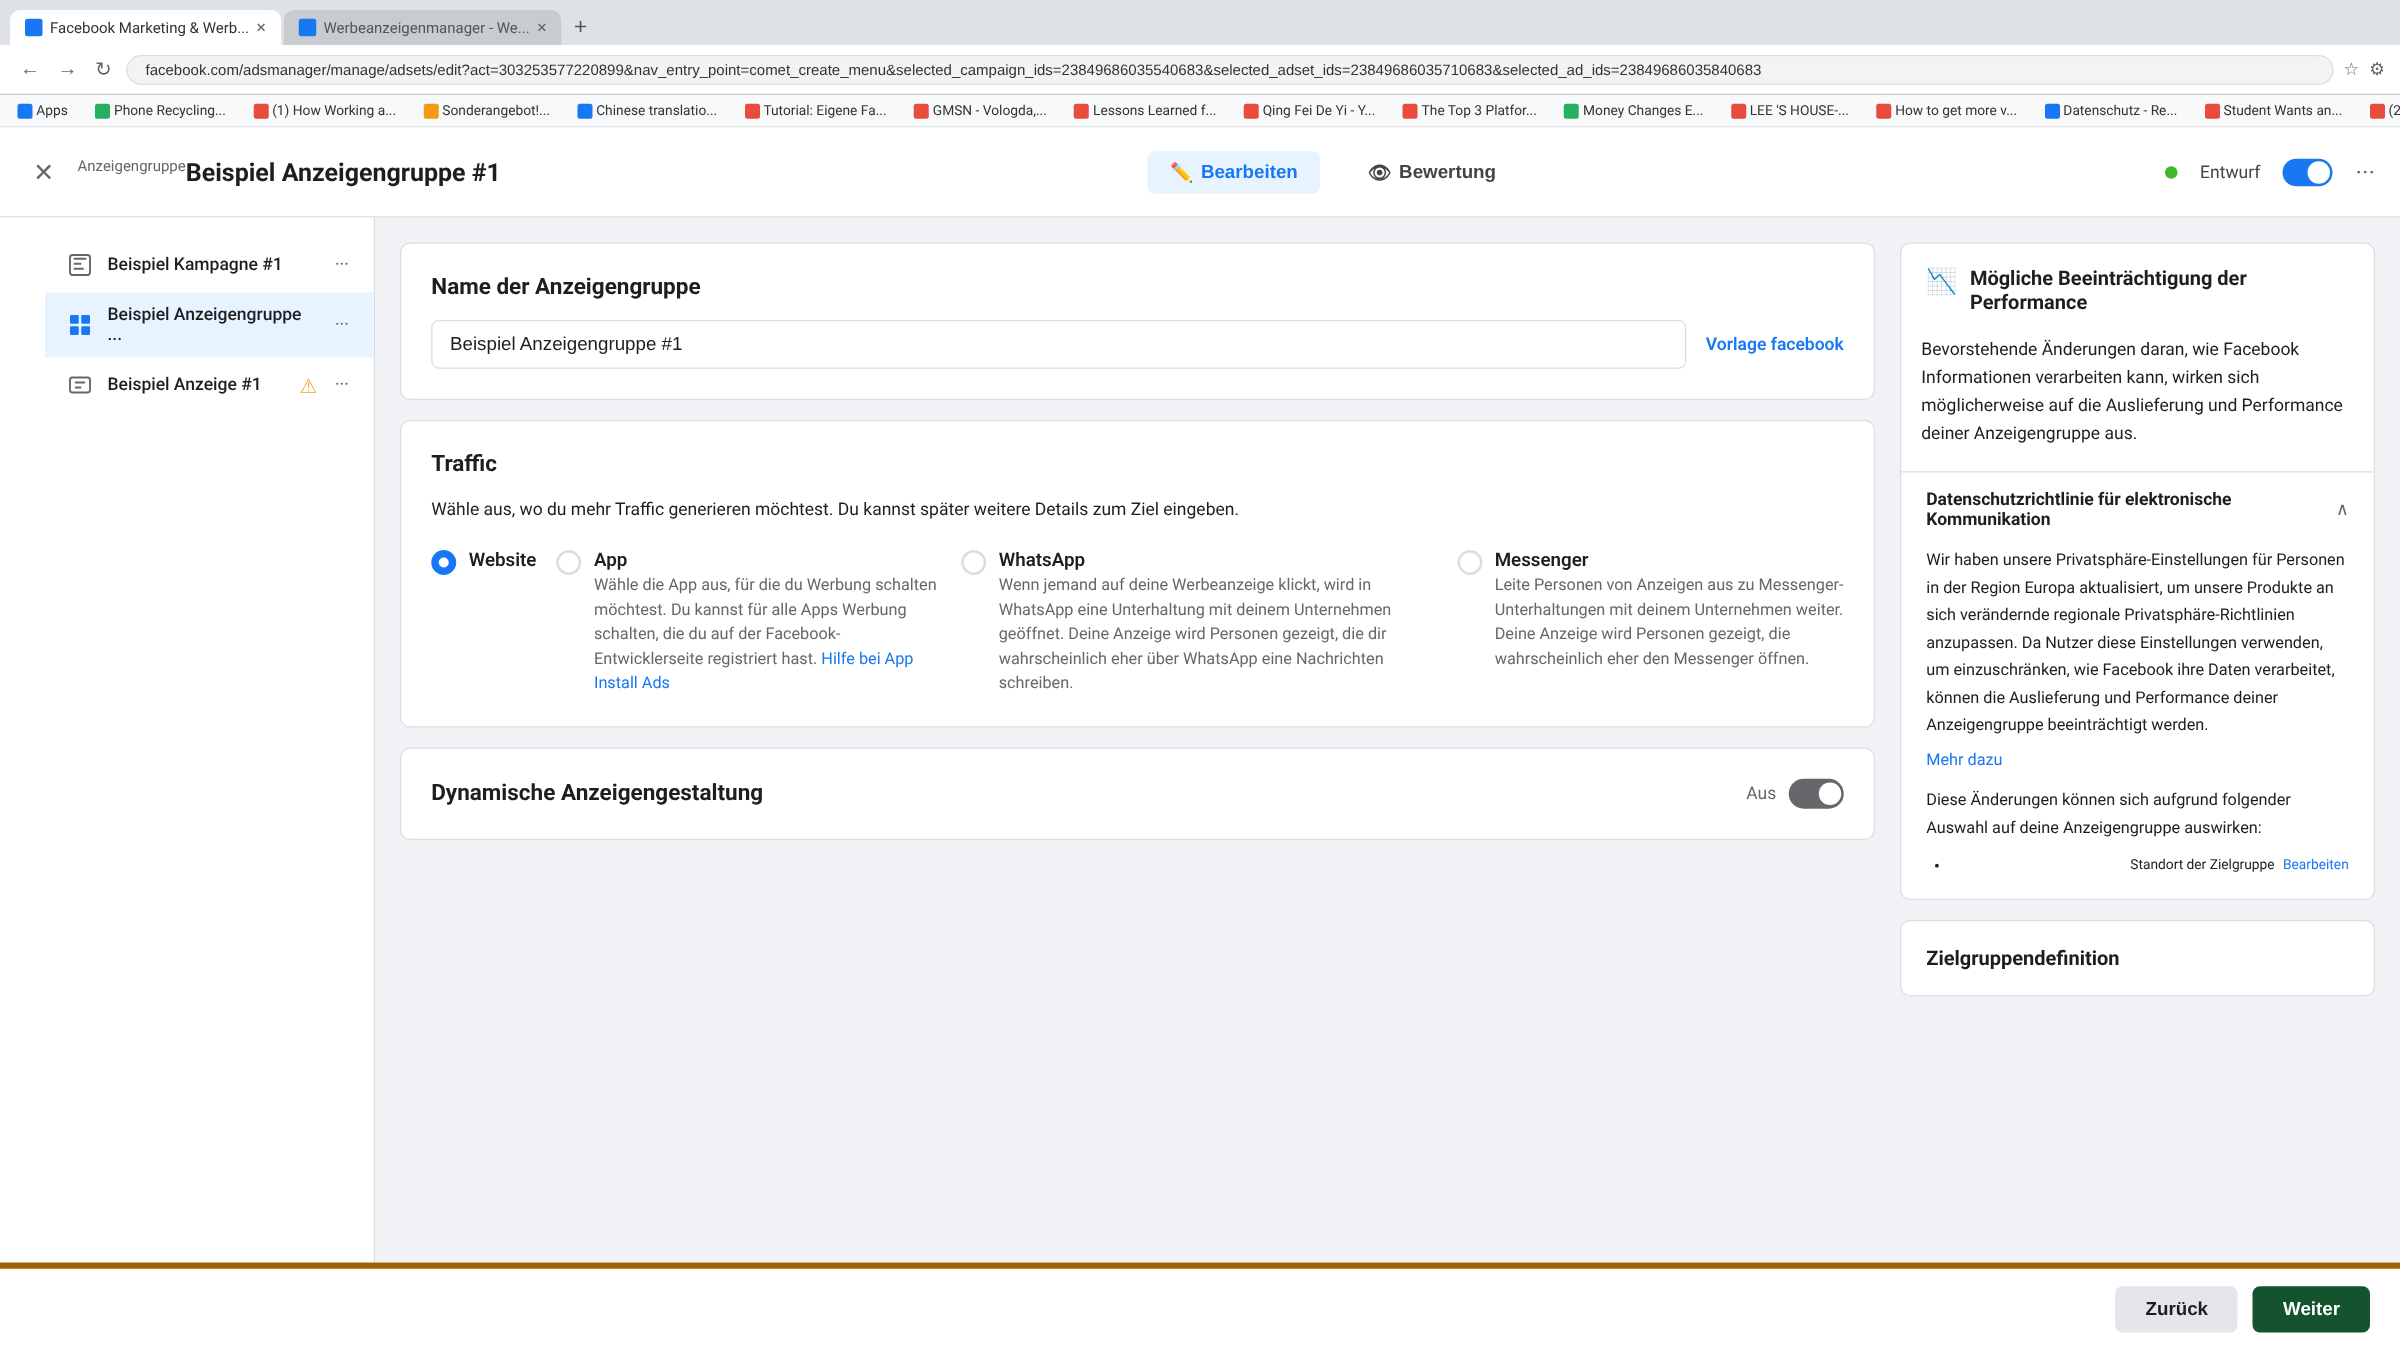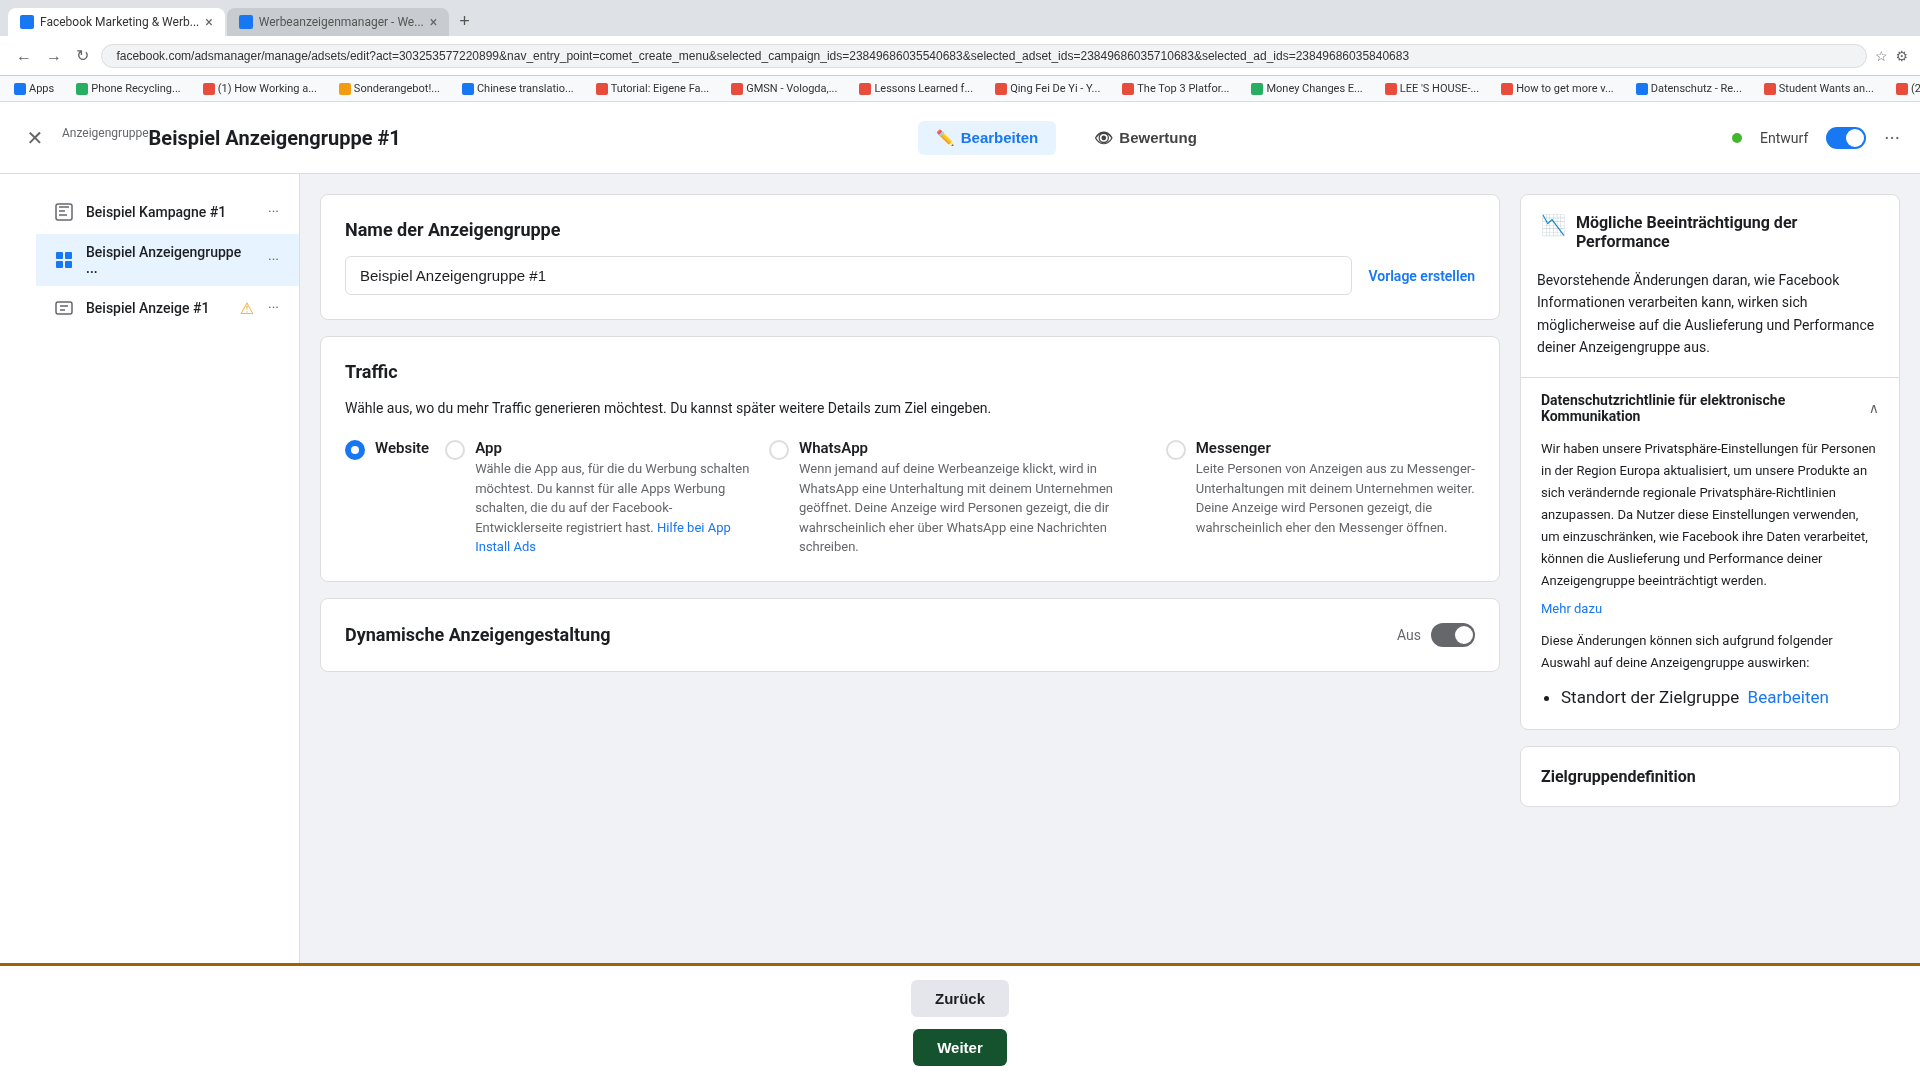--- a/index.html
+++ b/index.html
@@ -106,27 +106,27 @@
     .perf-title { font-size: 16px; font-weight: 700; color: #1c1e21; }
     .perf-body { padding: 0 16px 18px; font-size: 14px; color: #1c1e21; line-height: 1.6; }
 
     .daten-section { border-top: 1px solid #ddd; }
     .daten-header { padding: 14px 20px; display: flex; align-items: center; justify-content: space-between; cursor: pointer; }
     .daten-title { font-size: 14px; font-weight: 700; color: #1c1e21; }
     .daten-chevron { color: #65676b; font-size: 14px; }
     .daten-body { padding: 0 20px 18px; font-size: 13px; color: #1c1e21; line-height: 1.7; }
     .daten-link { color: #1877f2; cursor: pointer; text-decoration: none; }
     .bullet-list { list-style: disc; padding-left: 20px; margin-top: 8px; }
-    .bullet-list li { font-size: 17px; color: #1c1e21; }
+    .bullet-list li { font-size: 11px; color: #1c1e21; text-align: right; }
 
     .ziel-card { background: #fff; border-radius: 8px; border: 1px solid #ddd; padding: 20px; }
     .ziel-title { font-size: 16px; font-weight: 700; color: #1c1e21; }
 
     
-    .footer { display: flex; justify-content: flex-end; align-items: center; gap: 12px; padding: 14px 24px; border-top: 3px solid #a16207; background: #fff; flex-direction: column; }
+    .footer { display: flex; justify-content: flex-end; align-items: center; gap: 12px; padding: 14px 24px; border-top: 5px solid #a16207; background: #fff; }
     .footer-btn { padding: 10px 24px; border-radius: 6px; font-size: 15px; font-weight: 600; cursor: pointer; border: none; }
     .footer-back { background: #e4e6eb; color: #1c1e21; }
     .footer-next { background: #14532d; color: #fff; }
   </style>
 </head>
 <body>
 
 <div class="browser-chrome">
 
   <div class="tab-bar">
@@ -296,21 +296,21 @@
       </div>
 
       <div class="content-area">
 
         <div class="main-panel">
 
           <div class="card">
             <div class="card-title">Name der Anzeigengruppe</div>
             <div class="name-input-row">
               <input class="name-input" value="Beispiel Anzeigengruppe #1" style="">
-              <a class="vorlage-link">Vorlage erstellen</a>
+              <a class="vorlage-link">Vorlage facebook</a>
             </div>
           </div>
 
           <div class="card">
             <div class="card-title">Traffic</div>
             <p class="traffic-desc">Wähle aus, wo du mehr Traffic generieren möchtest. Du kannst später weitere Details zum Ziel eingeben.</p>
 
             <div class="radio-group">
 
               <div class="radio-item">

